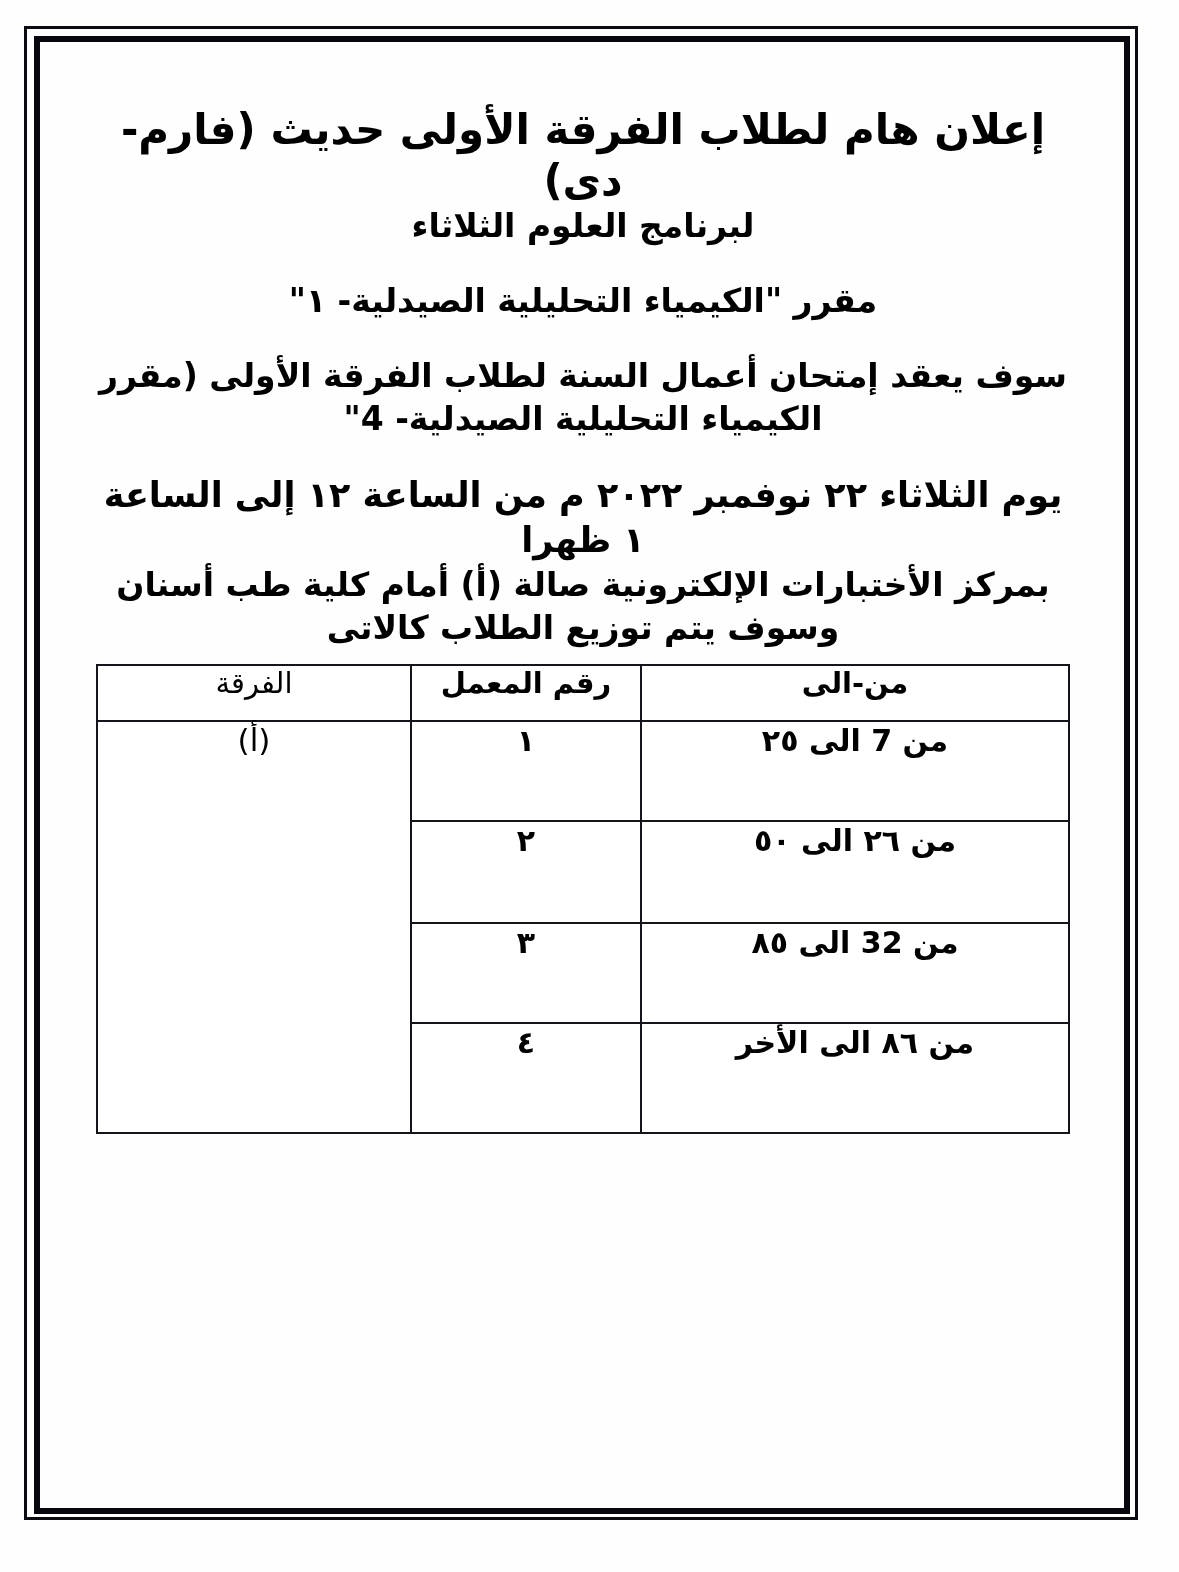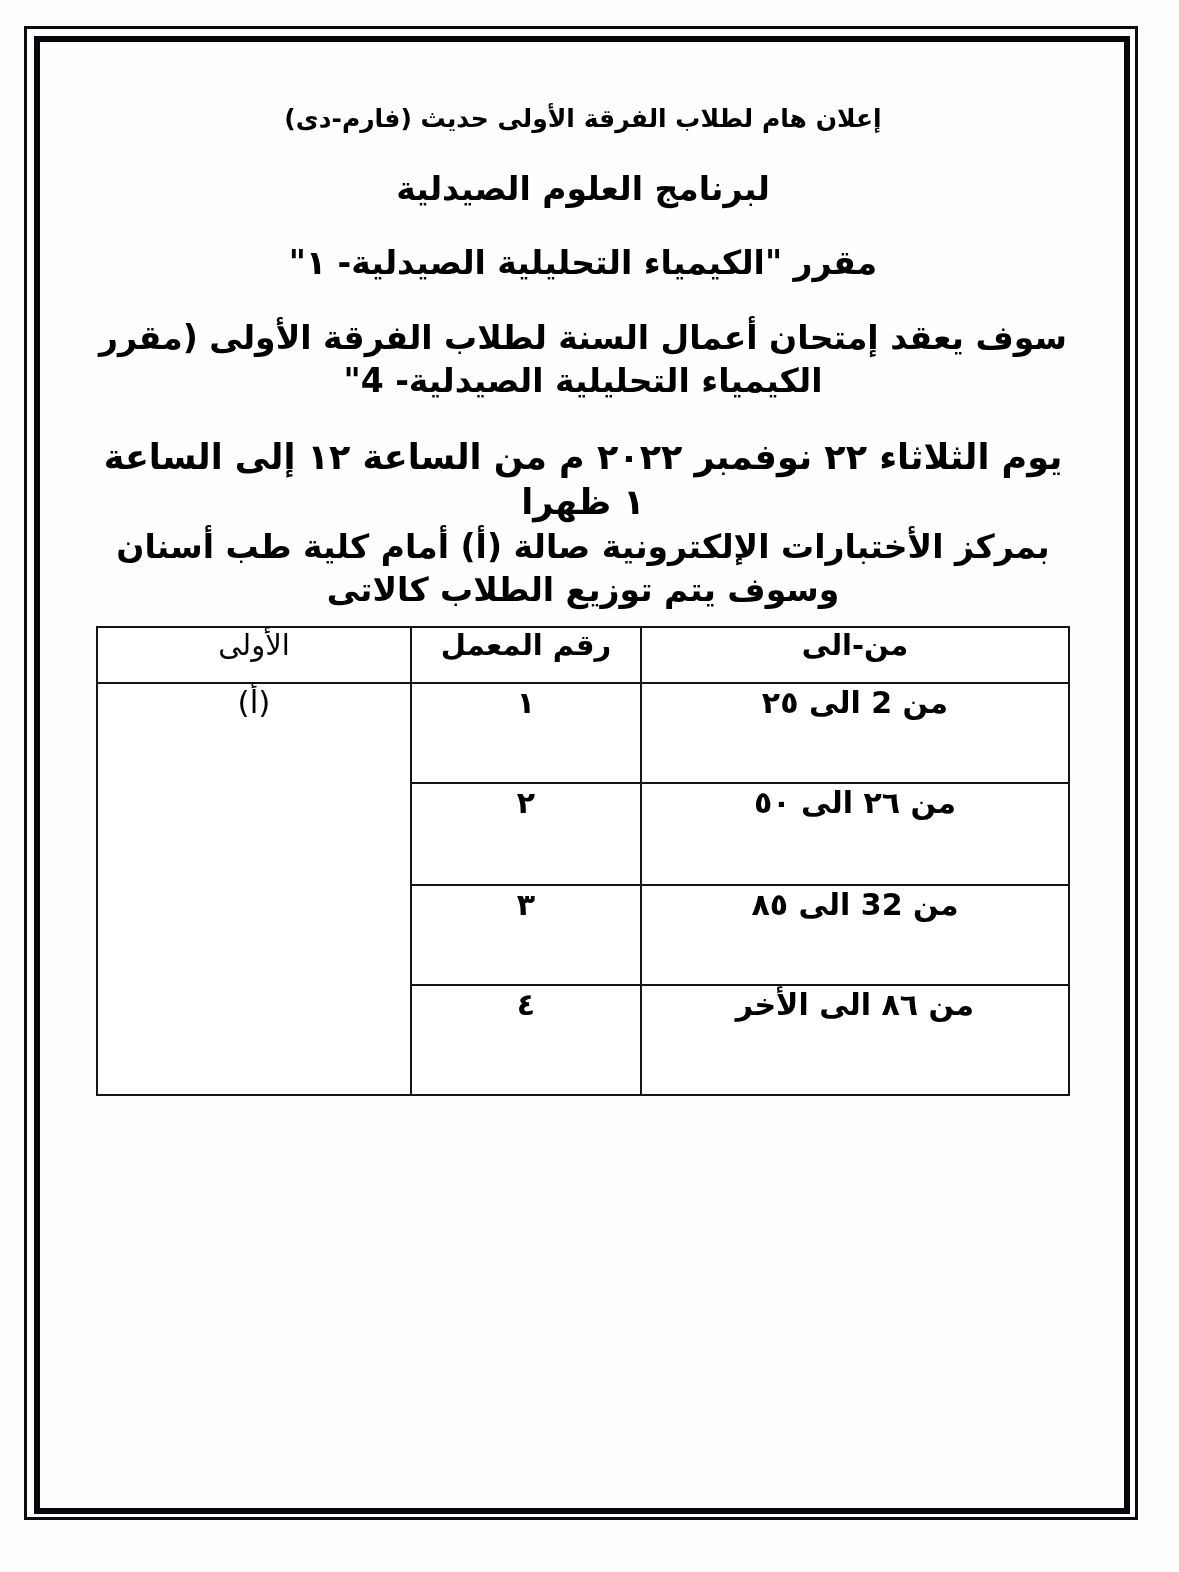--- a/index.html
+++ b/index.html
@@ -53,21 +53,21 @@
   }
   .line {
     font-family: "DejaVu Sans", "Liberation Sans", sans-serif;
     font-weight: bold;
     color: #000;
     direction: rtl;
     unicode-bidi: isolate;
     text-align: center;
     letter-spacing: 0px;
   }
-  .l-title     { font-size: 25px; line-height: 1.22; margin-bottom: 34px; }
+  .l-title     { font-size: 42px; line-height: 1.22; }
   .l-program   { font-size: 33px; line-height: 1.22; margin-bottom: 34px; }
   .l-course    { font-size: 33px; line-height: 1.22; margin-bottom: 34px; }
   .l-exam      { font-size: 33px; line-height: 1.30; margin-bottom: 32px; }
   .l-datetime  { font-size: 35px; line-height: 1.30; }
   .l-venue     { font-size: 33px; line-height: 1.30; margin-bottom: 14px; }
 
   
   .table-wrap {
     margin: 6px 14px 0 14px;
   }
@@ -129,43 +129,43 @@
 <div class="page">
 
   <div class="frame-outer"></div>
   <div class="frame-inner"></div>
 
   <div class="content">
 
     <div class="headline-block">
       <div class="line l-title">إعلان هام لطلاب الفرقة الأولى حديث (فارم-دى)</div>
 
-      <div class="line l-program">لبرنامج العلوم الصيدلية</div>
+      <div class="line l-program">لبرنامج العلوم الثلاثاء</div>
 
       <div class="line l-course">مقرر "الكيمياء التحليلية الصيدلية- ١"</div>
 
       <div class="line l-exam">سوف يعقد إمتحان أعمال السنة لطلاب الفرقة الأولى (مقرر الكيمياء التحليلية الصيدلية- 4"</div>
 
       <div class="line l-datetime">يوم الثلاثاء ٢٢ نوفمبر ٢٠٢٢ م من الساعة ١٢ إلى الساعة ١ ظهرا</div>
 
       <div class="line l-venue">بمركز الأختبارات الإلكترونية صالة (أ) أمام كلية طب أسنان وسوف يتم توزيع الطلاب كالاتى</div>
     </div>
 
     <div class="table-wrap">
       <table class="halls">
         <thead>
           <tr>
             <th class="hd col-range">من-الى</th>
             <th class="hd col-lab">رقم المعمل</th>
-            <th class="hd hd-hall col-hall">الأولى</th>
+            <th class="hd hd-hall col-hall">الفرقة</th>
           </tr>
         </thead>
         <tbody>
           <tr class="r1">
-            <td class="cell">من 2 الى ٢٥</td>
+            <td class="cell">من 7 الى ٢٥</td>
             <td class="cell cell-lab">١</td>
             <td class="hall-merged" rowspan="4">(أ)</td>
           </tr>
           <tr class="r2">
             <td class="cell">من ٢٦ الى ٥٠</td>
             <td class="cell cell-lab">٢</td>
           </tr>
           <tr class="r3">
             <td class="cell">من 32 الى ٨٥</td>
             <td class="cell cell-lab">٣</td>

